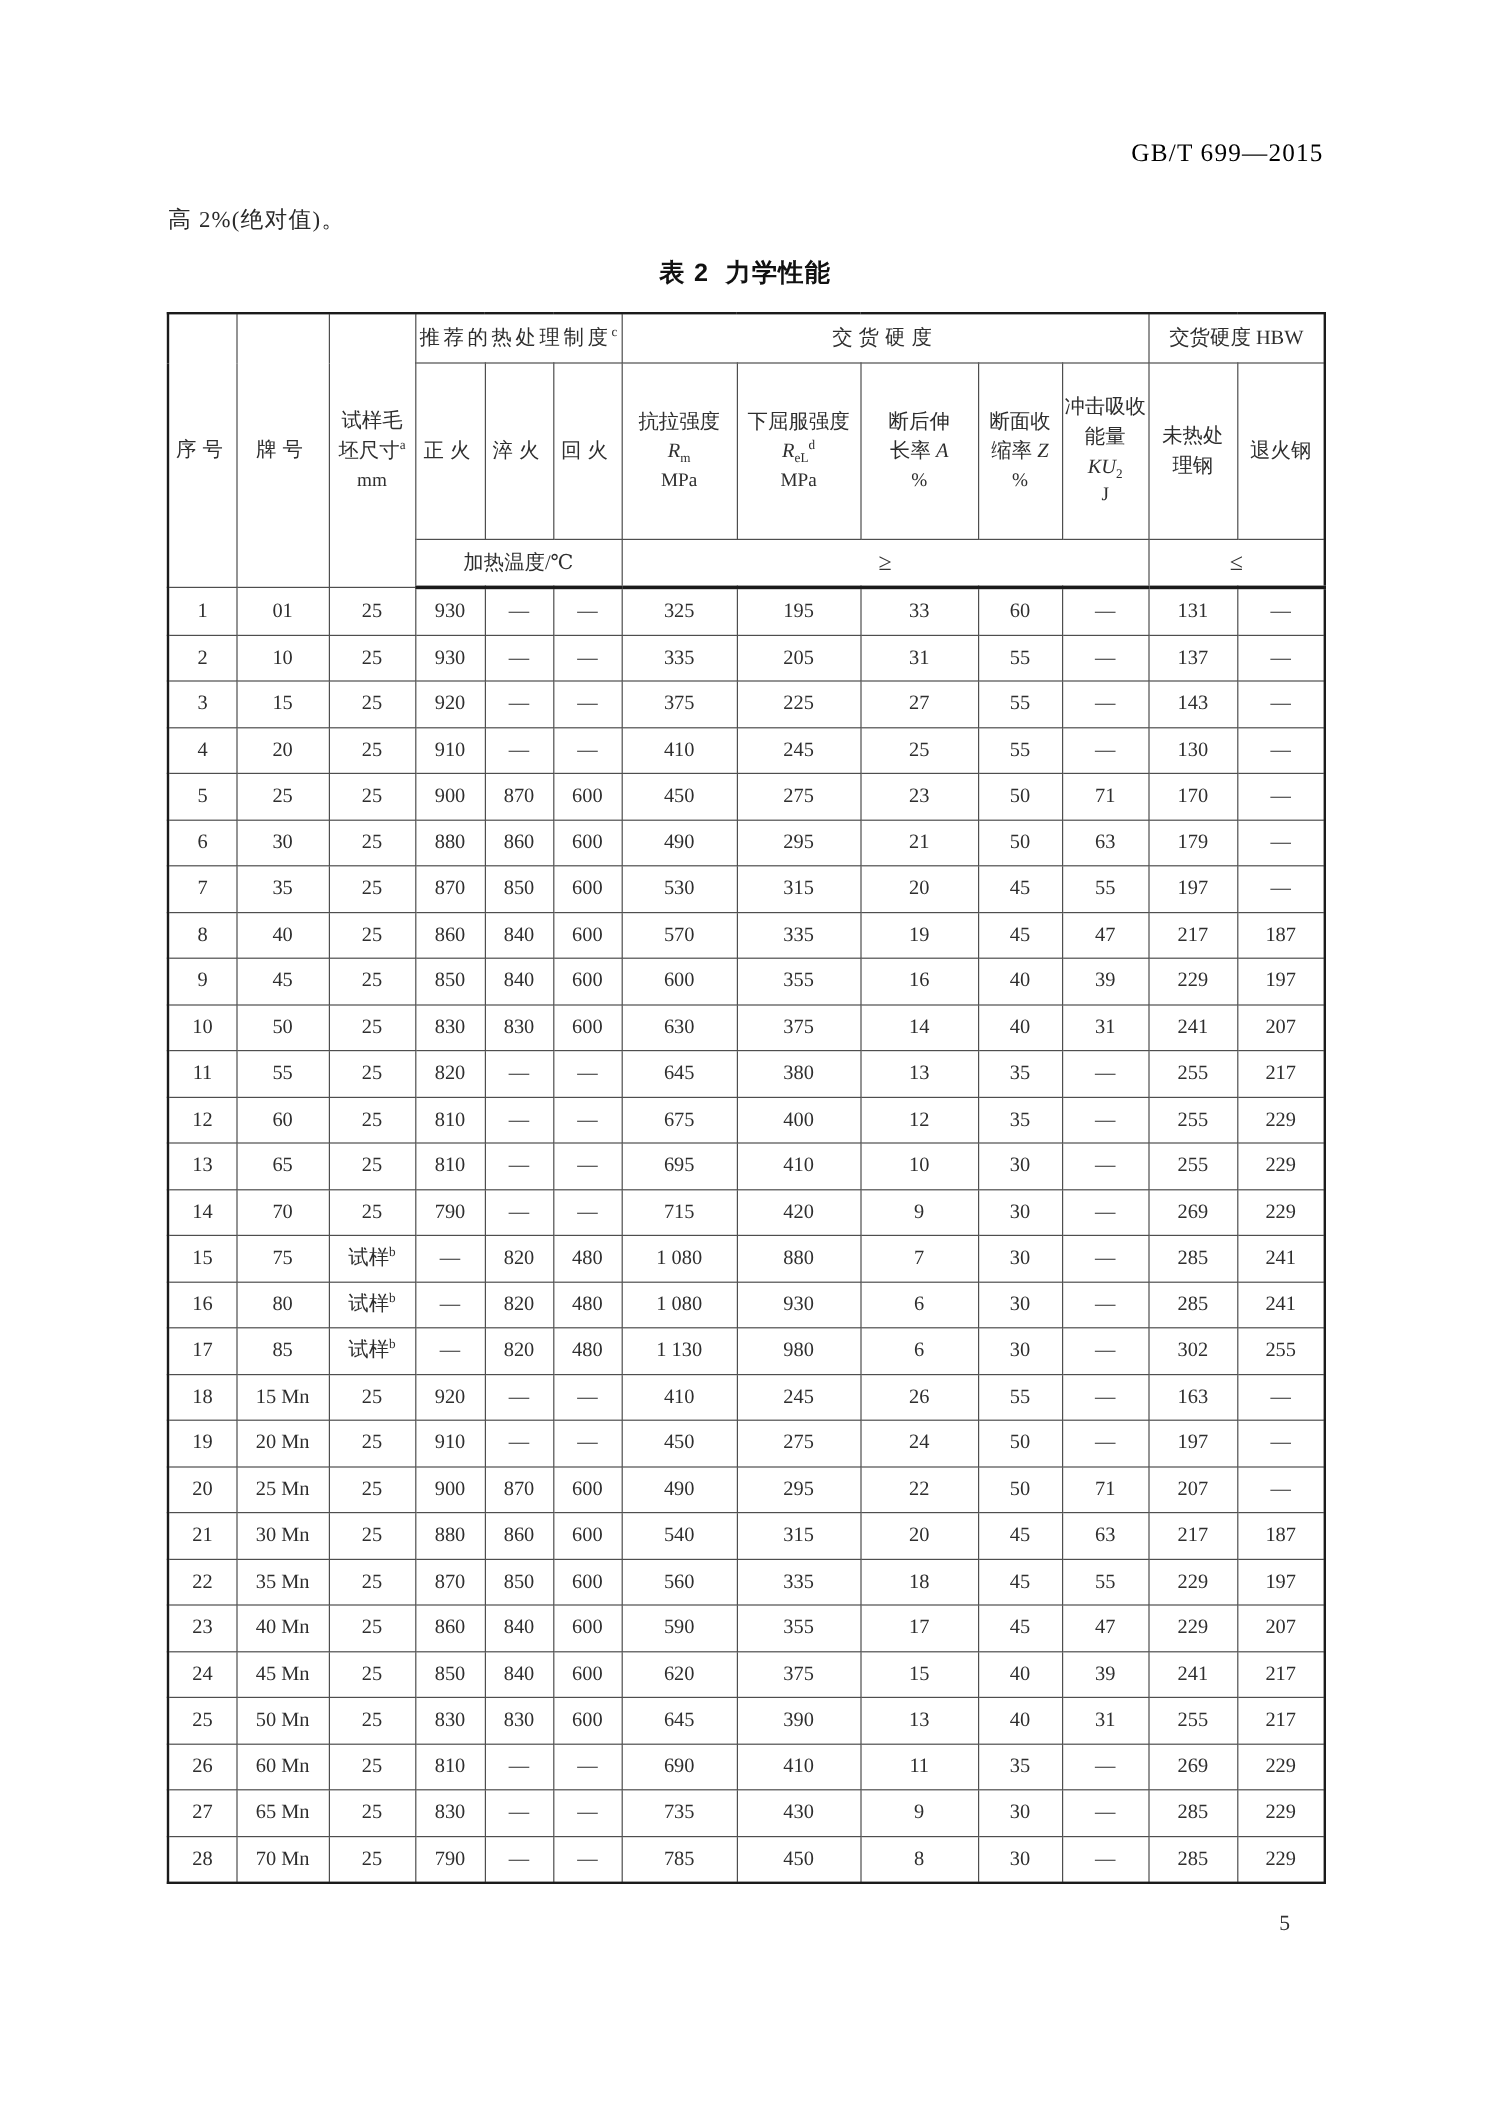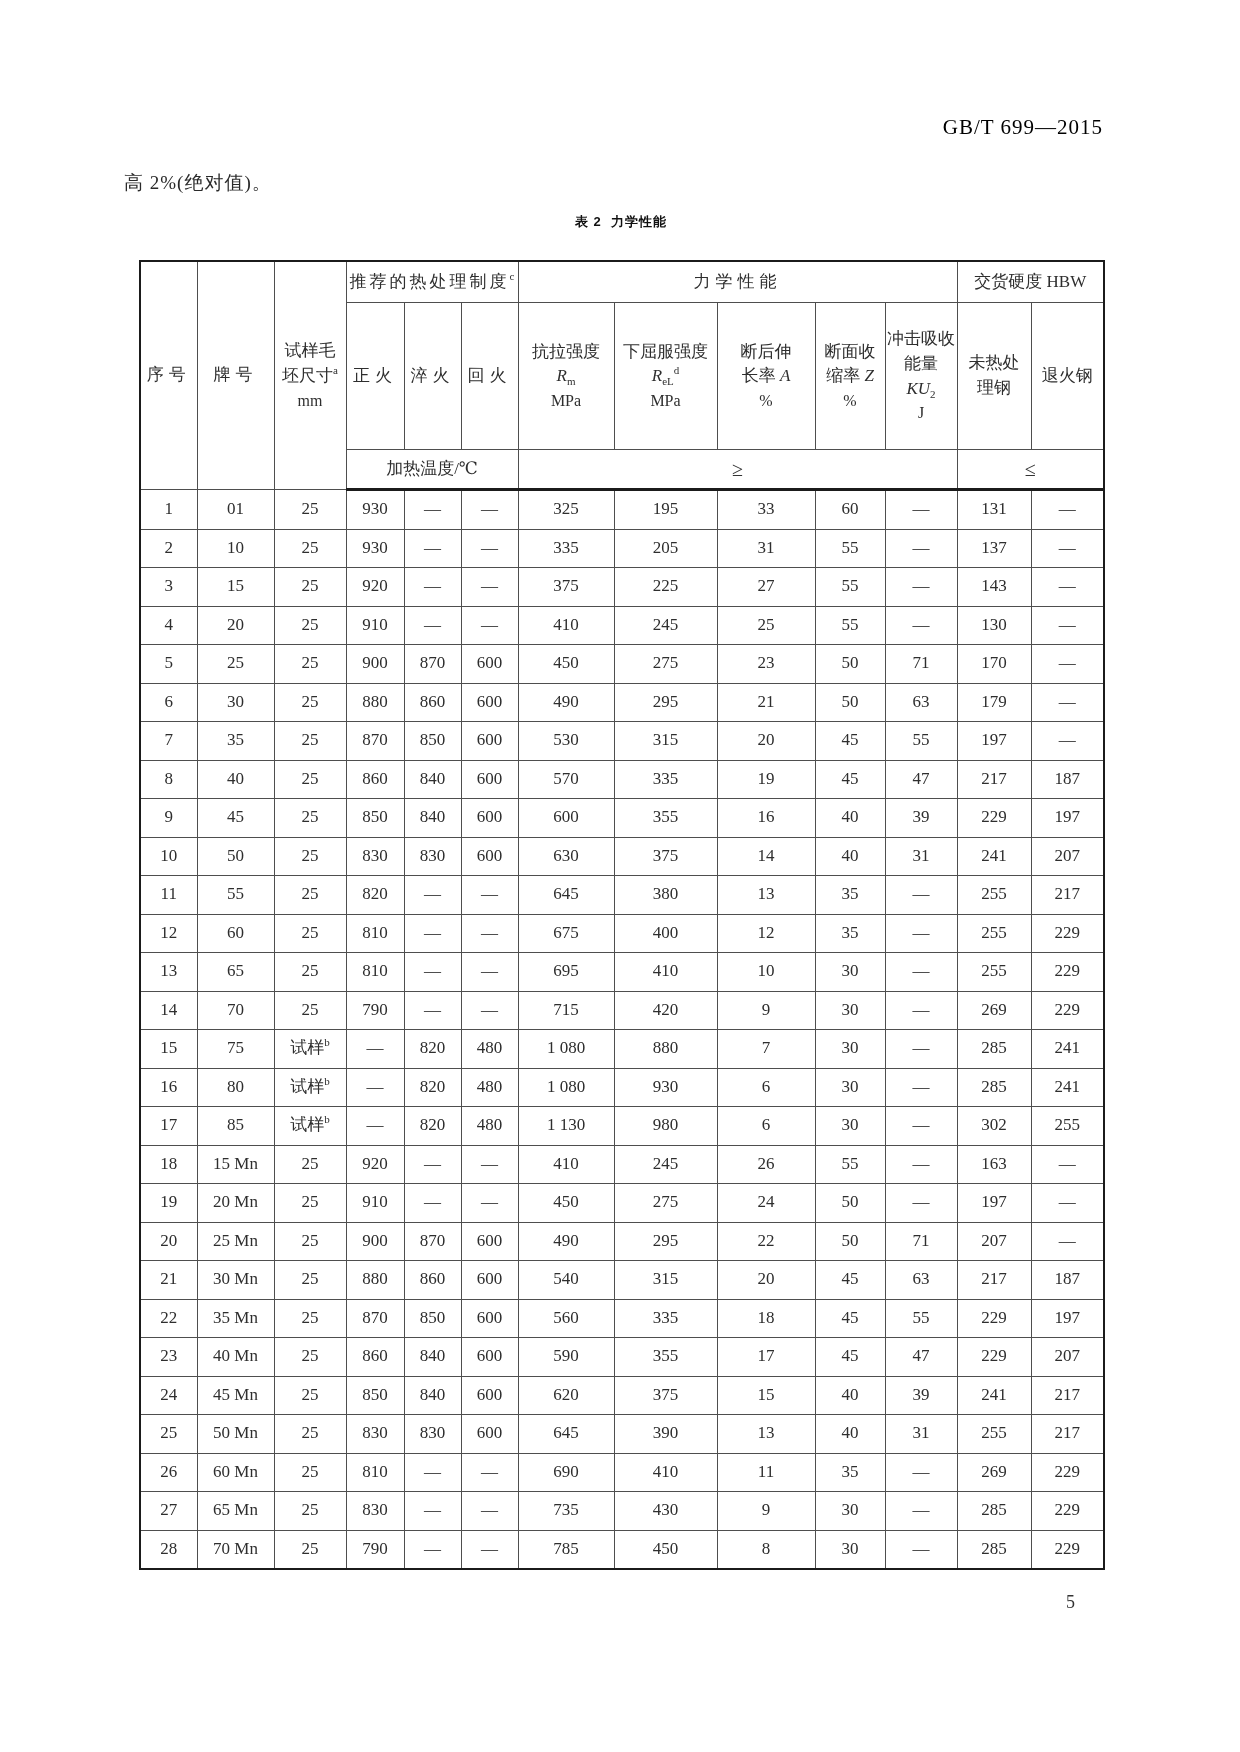--- a/index.html
+++ b/index.html
@@ -6,27 +6,27 @@
   body{
     width:1240px;height:1752px;position:relative;background:#ffffff;
     font-family:"Liberation Serif","DejaVu Serif",serif;color:#222;
     -webkit-font-smoothing:antialiased;
   }
   .standard-code{
     position:absolute;top:115px;left:139px;width:964px;text-align:right;
     font-size:21px;letter-spacing:1px;color:#000000;
   }
   .intro-line{
-    position:absolute;top:170px;left:124px;font-size:19px;color:#2a2a2a;
+    position:absolute;top:170px;left:140px;font-size:19px;color:#2a2a2a;
     letter-spacing:1px;
   }
   .table-title{
     position:absolute;top:213px;left:139px;width:964px;text-align:center;
     font-family:"Liberation Sans","DejaVu Sans",sans-serif;
-    font-weight:bold;font-size:13px;color:#111;white-space:pre;letter-spacing:1px;
+    font-weight:bold;font-size:21px;color:#111;white-space:pre;letter-spacing:1px;
   }
   table.main{
     position:absolute;left:139px;top:260px;width:964px;
     border-collapse:collapse;table-layout:fixed;
     border:2px solid #1b1b1b;
   }
   table.main th, table.main td{
     border:1px solid #4e4e4e;
     text-align:center;vertical-align:middle;
     font-weight:normal;padding:0;
@@ -75,21 +75,21 @@
   <thead>
     <tr class="group-row">
       <th rowspan="3"><span class="cjk-sp">序号</span></th>
       <th rowspan="3"><span class="cjk-sp">牌号</span></th>
       <th rowspan="3">
         <div>试样毛</div>
         <div><span>坯尺寸</span><sup>a</sup></div>
         <div class="unit">mm</div>
       </th>
       <th colspan="3"><span class="cjk-sp2">推荐的热处理制度</span><sup>c</sup></th>
-      <th colspan="5"><span class="cjk-sp">力学性能</span></th>
+      <th colspan="5"><span class="cjk-sp">交货硬度</span></th>
       <th colspan="2"><span>交货硬度 HBW</span></th>
     </tr>
     <tr class="names-row">
       <th><span class="cjk-sp">正火</span></th>
       <th><span class="cjk-sp">淬火</span></th>
       <th><span class="cjk-sp">回火</span></th>
       <th>
         <div>抗拉强度</div>
         <div><i class="var">R</i><sub>m</sub></div>
         <div class="unit">MPa</div>

